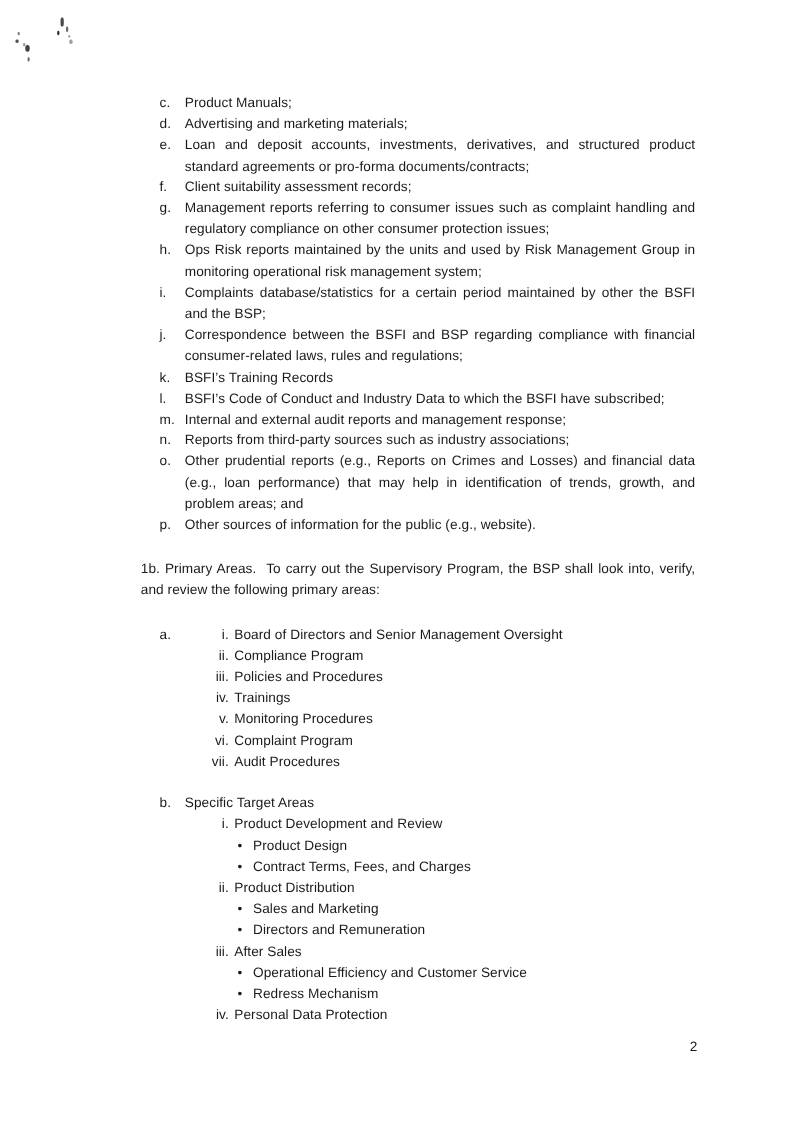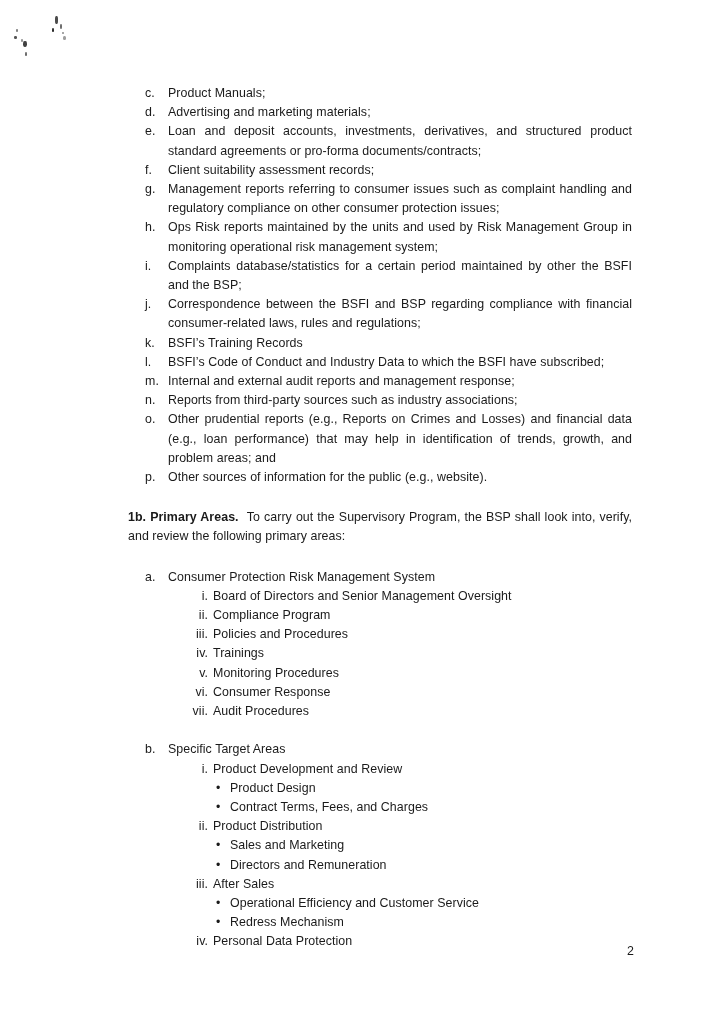--- a/index.html
+++ b/index.html
@@ -70,21 +70,21 @@
   .alpha-item .body { display: block; }
   .alpha-item.no-justify { text-align: left; }
 
   
   .primary-para {
     margin: 21px 0 0 0;
     text-align: justify;
     text-justify: inter-word;
   }
   .primary-para b {
-    font-weight: bold;
+    font-weight: normal;
   }
 
   
   .outline {
     margin: 21px 0 0 0;
     padding: 0;
     list-style: none;
   }
   .outline-group { margin: 0; }
   .outline-group + .outline-group { margin-top: 19px; }
@@ -230,28 +230,28 @@
           <span class="body">Other sources of information for the public (e.g., website).</span>
         </li>
       </ul>
 
     <p class="primary-para">
       <b>1b. Primary Areas.</b><span>&nbsp;&nbsp;</span><span>To carry out the Supervisory Program, the BSP shall look into, verify, and review the following primary areas:</span>
     </p>
 
     <div class="outline">
         <div class="outline-group">
-          <div class="lvl-a"><span class="marker">a.</span><span>Consumer Protection Risk Management System</span></div>
+          <div class="lvl-a"><span class="marker">a.</span></div>
           <ul class="roman-list">
             <li class="lvl-i"><span class="marker">i.</span><span>Board of Directors and Senior Management Oversight</span></li>
             <li class="lvl-i"><span class="marker">ii.</span><span>Compliance Program</span></li>
             <li class="lvl-i"><span class="marker">iii.</span><span>Policies and Procedures</span></li>
             <li class="lvl-i"><span class="marker">iv.</span><span>Trainings</span></li>
             <li class="lvl-i"><span class="marker">v.</span><span>Monitoring Procedures</span></li>
-            <li class="lvl-i"><span class="marker">vi.</span><span>Consumer Response</span></li>
+            <li class="lvl-i"><span class="marker">vi.</span><span>Complaint Program</span></li>
             <li class="lvl-i"><span class="marker">vii.</span><span>Audit Procedures</span></li>
           </ul>
         </div>
         <div class="outline-group">
           <div class="lvl-a"><span class="marker">b.</span><span>Specific Target Areas</span></div>
           <ul class="roman-list">
             <li class="lvl-i"><span class="marker">i.</span><span>Product Development and Review</span></li>
             <ul class="bullet-list">
               <li class="lvl-bullet"><span class="marker">•</span><span>Product Design</span></li>
               <li class="lvl-bullet"><span class="marker">•</span><span>Contract Terms, Fees, and Charges</span></li>

